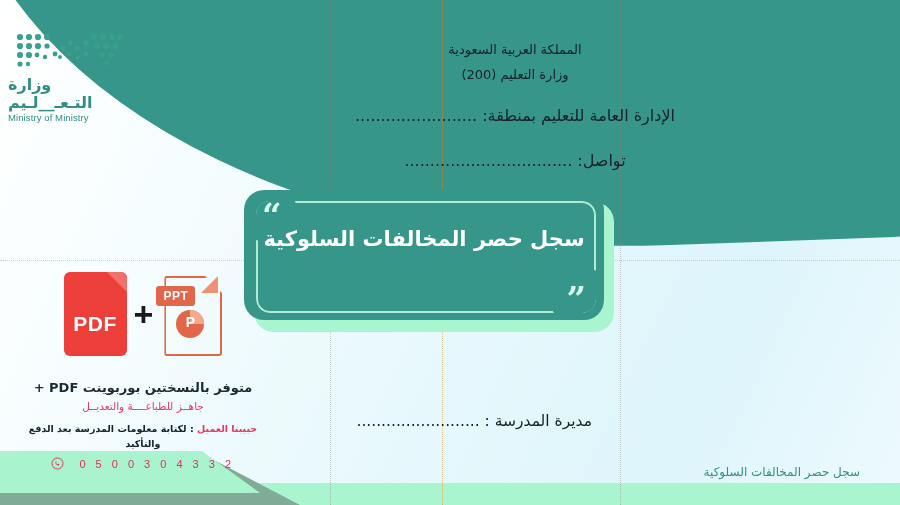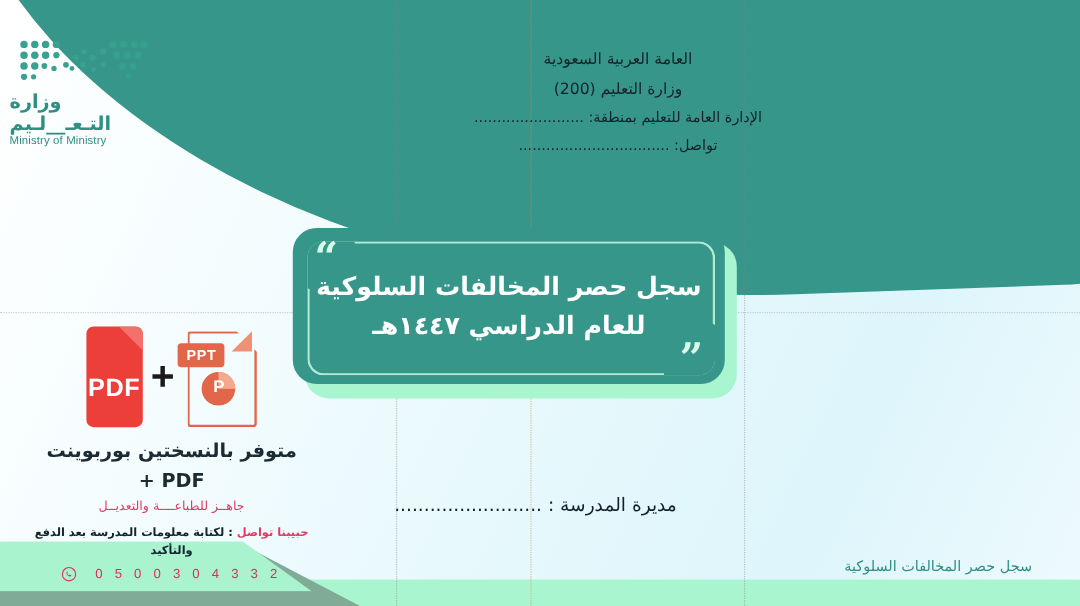--- a/index.html
+++ b/index.html
@@ -121,21 +121,21 @@
     text-align: center;
     direction: rtl;
   }
   .header-line {
     font-family: "DejaVu Sans", sans-serif;
     font-size: 13px;
     color: #16202a;
     line-height: 1.9;
     white-space: nowrap;
   }
-  .header-line.small { font-size: 12px; }
+  .header-line.small { font-size: 16px; margin-top: 14px; }
 
   
   .title-wrap {
     position: absolute;
     left: 244px;
     top: 190px;
     width: 360px;
     height: 132px;
   }
   .title-shadow {
@@ -208,20 +208,21 @@
     align-items: center;
     justify-content: center;
     gap: 4px;
   }
   .pdf-icon {
     position: relative;
     width: 47px;
     height: 84px;
     background: #ec3f3a;
     border-radius: 6px;
+    padding-left: 16px;
   }
   .pdf-fold {
     position: absolute;
     right: 0; top: 0;
     width: 0; height: 0;
     border-left: 20px solid transparent;
     border-top: 20px solid #f4706c;
     border-top-right-radius: 6px;
   }
   .pdf-label {
@@ -297,43 +298,43 @@
     font-size: 14px;
     z-index: 2;
   }
 
   .promo-line {
     direction: rtl;
     text-align: center;
     font-family: "DejaVu Sans", sans-serif;
     line-height: 1.55;
   }
-  .promo-l1 { font-size: 16px; font-weight: 700; color: #1b2a33; margin-top: 4px; }
+  .promo-l1 { font-size: 13px; font-weight: 700; color: #1b2a33; margin-top: 18px; }
   .promo-l2 { font-size: 10.5px; font-weight: 400; color: #e33a62; letter-spacing: 1px; }
   .promo-l3 { font-size: 9.5px; font-weight: 700; color: #12242e; margin-top: 8px; }
   .promo-l4 { font-size: 9.5px; font-weight: 700; color: #12242e; }
   .hl-pink { color: #e33a62; }
   .hl-green { color: #17a05a; }
   .promo-phone {
     margin-top: 5px;
     display: flex;
-    align-items: center;
+    align-items: flex-end;
     justify-content: center;
     gap: 15px;
     color: #d8325c;
     font-family: "Liberation Sans", sans-serif;
     font-size: 11px;
     letter-spacing: 3.5px;
     font-weight: 500;
   }
 
   
   .signature {
     position: absolute;
-    right: 336px;
+    right: 308px;
     top: 412px;
     direction: rtl;
     font-family: "DejaVu Sans", sans-serif;
     font-size: 15.5px;
     color: #14202a;
     white-space: nowrap;
   }
 
   
   .footer-label {
@@ -404,35 +405,34 @@
         <circle cx="88" cy="25" r="2.8"></circle>
           <circle cx="97" cy="25" r="2.8"></circle>
         <circle cx="93" cy="33" r="2.4"></circle>
       </g>
     </svg>
     <div class="moe-ar">وزارة التـعـ__لـيم</div>
     <div class="moe-en">Ministry of Ministry</div>
   </div>
 
   <div class="header-block">
-    <div class="header-line">العامة العربية السعودية</div>
+    <div class="header-line">المملكة العربية السعودية</div>
     <div class="header-line">وزارة التعليم (200)</div>
     <div class="header-line small">الإدارة العامة للتعليم بمنطقة: ........................</div>
     <div class="header-line small">تواصل: .................................</div>
   </div>
 
   <div class="title-wrap">
     <div class="title-shadow"></div>
     <div class="title-card">
       <div class="title-inner-border"></div>
       <span class="quote-mark quote-open">“</span>
       <span class="quote-mark quote-close">”</span>
       <div class="title-text">
         <div>سجل حصر المخالفات السلوكية</div>
-        <div>للعام الدراسي ١٤٤٧هـ</div>
       </div>
     </div>
   </div>
 
   <div class="promo">
     <div class="promo-icons">
       <div class="pdf-icon">
         <div class="pdf-fold"></div>
         <div class="pdf-label">PDF</div>
       </div>
@@ -443,21 +443,21 @@
         <div class="ppt-tag">PPT</div>
         <div class="ppt-circle">
           <div class="ppt-p">P</div>
         </div>
       </div>
     </div>
 
     <div class="promo-line promo-l1">متوفر بالنسختين بوربوينت  PDF +</div>
     <div class="promo-line promo-l2">جاهــز للطباعــــة والتعديــل</div>
     <div class="promo-line promo-l3">
-      <span class="hl-pink">حبيبنا تواصل</span><span> : لكتابة معلومات المدرسة بعد الدفع والتأكيد</span>
+      <span class="hl-pink">حبيبنا العميل</span><span> : لكتابة معلومات المدرسة بعد الدفع والتأكيد</span>
     </div>
     <div class="promo-phone">
       <svg width="13" height="13" viewBox="0 0 24 24">
         <circle cx="12" cy="12" r="10.2" fill="none" stroke="#d8325c" stroke-width="1.7"></circle>
         <path d="M8.4 7.6c.3-.1.7 0 .9.4l.7 1.3c.2.3.1.6-.1.8l-.5.5c-.1.2-.2.4 0 .7.5.9 1.3 1.7 2.3 2.2.3.2.5.1.7-.1l.5-.5c.2-.2.5-.3.8-.1l1.3.7c.4.2.5.6.4.9-.3.8-1.2 1.3-2.1 1.2-2.6-.3-5-2.7-5.3-5.3-.1-.9.4-1.8 1.2-2.1z" fill="#d8325c"></path>
       </svg>
       <span>0 5 0 0 3 0 4 3 3 2</span>
     </div>
   </div>
 

